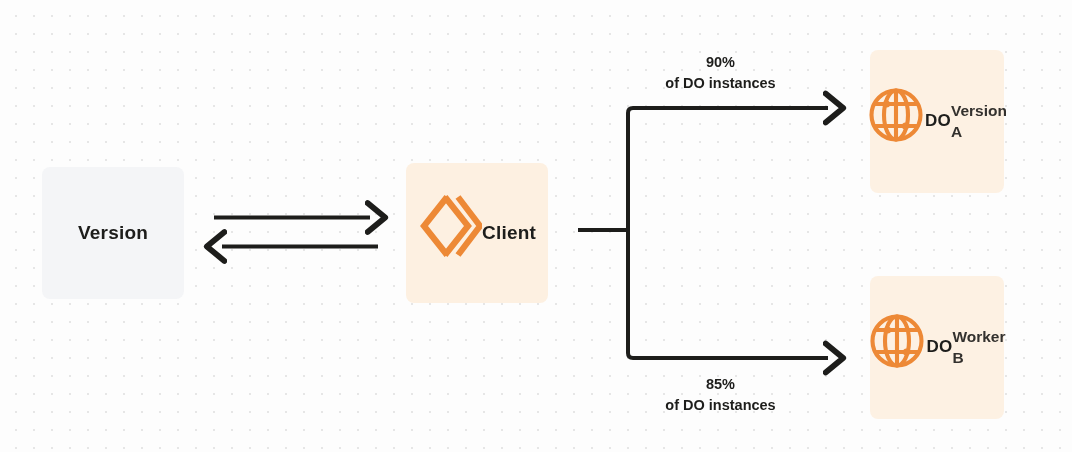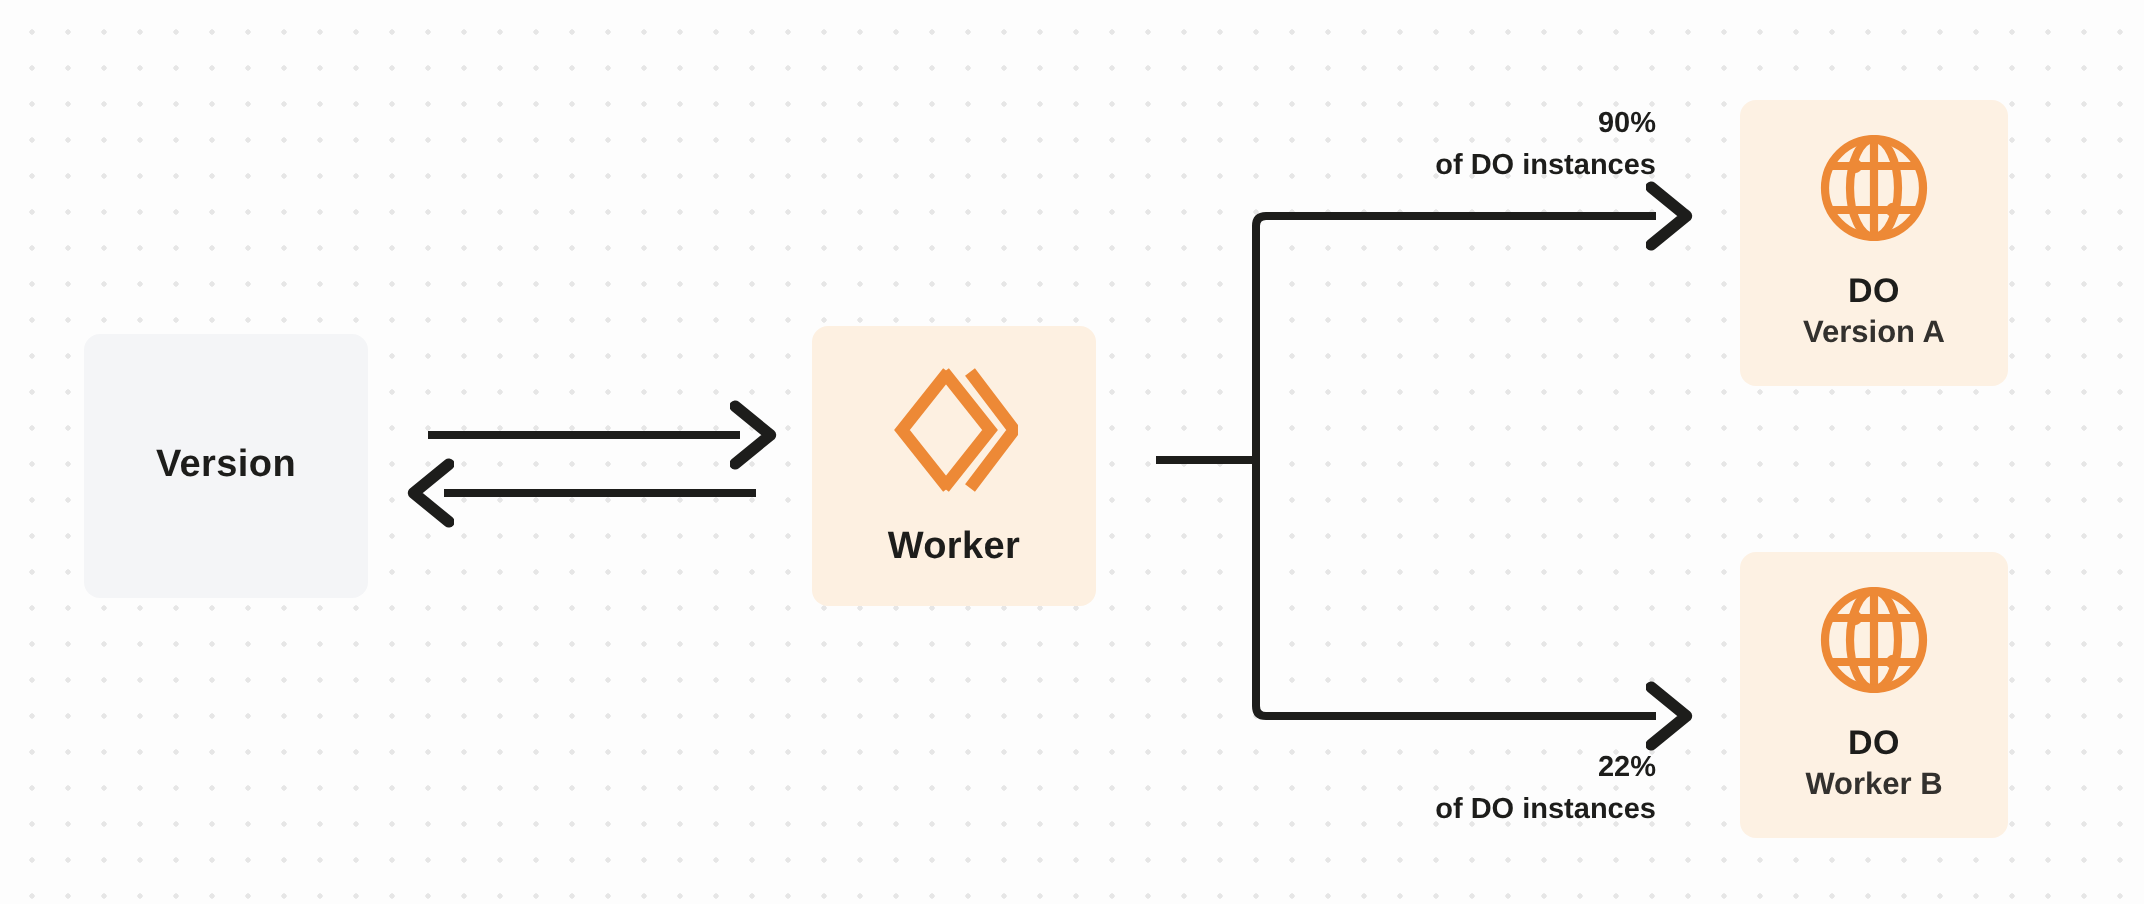--- a/index.html
+++ b/index.html
@@ -23,21 +23,21 @@
     background-size: 18px 18px;
     background-position: 7px 7px;
   }
 
   
   .node {
     position: absolute;
     box-sizing: border-box;
     border-radius: 8px;
     display: flex;
-    flex-direction: column;
+    flex-direction: row;
     align-items: center;
     justify-content: center;
   }
 
   .node-client {
     left: 42px;
     top: 167px;
     width: 142px;
     height: 132px;
     background-color: #f4f5f7;
@@ -107,21 +107,21 @@
     left: 0;
     top: 0;
     width: 1072px;
     height: 452px;
     pointer-events: none;
   }
 
   
   .edge-label {
     position: absolute;
-    text-align: right;
+    text-align: center;
     font-size: 14.5px;
     font-weight: bold;
     color: #1d1d1b;
     line-height: 1.45;
     white-space: nowrap;
   }
 
   .edge-label-top {
     left: 613px;
     top: 52px;
@@ -178,21 +178,21 @@
     <div class="icon-worker">
       <svg width="64" height="68" viewBox="0 0 64 68" aria-hidden="true">
 
         <path d="M29 5 L6 34 L29 63" fill="none" stroke="#ed8936" stroke-width="6.2" stroke-linecap="butt" stroke-linejoin="miter"></path>
 
         <path d="M27 5 L50 34 L27 63" fill="none" stroke="#ed8936" stroke-width="6.2" stroke-linecap="butt" stroke-linejoin="miter"></path>
 
         <path d="M40 5 L62 34 L40 63" fill="none" stroke="#ed8936" stroke-width="6.2" stroke-linecap="butt" stroke-linejoin="miter"></path>
       </svg>
     </div>
-    <div class="node-title">Worker</div>
+    <div class="node-title">Client</div>
   </div>
 
   <div class="node node-do-a">
     <div class="icon-do">
       <svg width="58" height="58" viewBox="0 0 58 58" aria-hidden="true">
         <g fill="none" stroke="#ed8936" stroke-width="4.1" stroke-linecap="round">
           <circle cx="29" cy="29" r="24.5"></circle>
           <line x1="29" y1="4.5" x2="29" y2="53.5"></line>
           <line x1="7.5" y1="18" x2="50.5" y2="18"></line>
           <line x1="7.5" y1="40" x2="50.5" y2="40"></line>
@@ -223,17 +223,17 @@
     <div class="node-title-sm">DO</div>
     <div class="node-sub">Worker B</div>
   </div>
 
   <div class="edge-label edge-label-top">
     <div>90%</div>
     <div>of DO instances</div>
   </div>
 
   <div class="edge-label edge-label-bottom">
-    <div>22%</div>
+    <div>85%</div>
     <div>of DO instances</div>
   </div>
 
 </div>
 
 </body></html>

